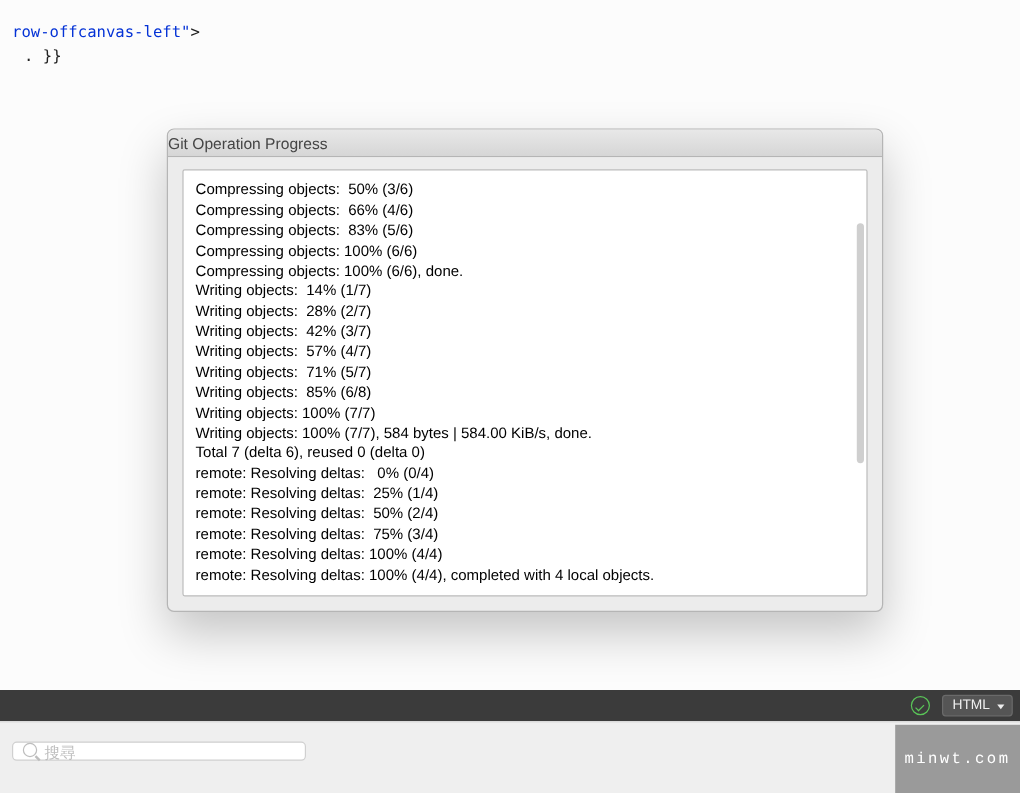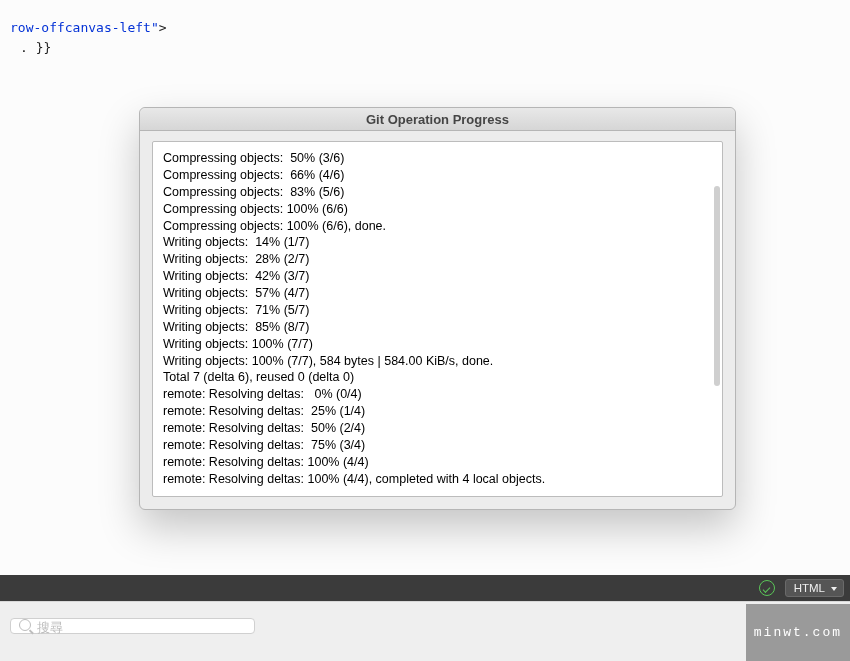--- a/index.html
+++ b/index.html
@@ -28,27 +28,26 @@
   left: 139px;
   width: 597px;
   border: 1px solid #b5b5b5;
   border-radius: 6px;
   box-shadow: 0 18px 40px rgba(0,0,0,0.22);
   background: #ececec;
 }
 .dialog-title {
   height: 23px;
   line-height: 23px;
-  text-align: center;
+  text-align: left;
   font-size: 13px;
   color: #454545;
   background: linear-gradient(#e8e8e8, #d6d6d6);
   border-bottom: 1px solid #b5b5b5;
   border-radius: 6px 6px 0 0;
-  font-weight: bold;
 }
 .dialog-body {
   padding: 10px 12px 12px 12px;
 }
 .log-box {
   background: #fff;
   border: 1px solid #bcbcbc;
   border-radius: 2px;
   padding: 8px 10px;
   font-family: "Lucida Grande", -apple-system, Arial, sans-serif;
@@ -195,21 +194,21 @@
           <div class="log-line">Compressing objects:  50% (3/6)</div>
           <div class="log-line">Compressing objects:  66% (4/6)</div>
           <div class="log-line">Compressing objects:  83% (5/6)</div>
           <div class="log-line">Compressing objects: 100% (6/6)</div>
           <div class="log-line">Compressing objects: 100% (6/6), done.</div>
           <div class="log-line">Writing objects:  14% (1/7)</div>
           <div class="log-line">Writing objects:  28% (2/7)</div>
           <div class="log-line">Writing objects:  42% (3/7)</div>
           <div class="log-line">Writing objects:  57% (4/7)</div>
           <div class="log-line">Writing objects:  71% (5/7)</div>
-          <div class="log-line">Writing objects:  85% (8/7)</div>
+          <div class="log-line">Writing objects:  85% (6/8)</div>
           <div class="log-line">Writing objects: 100% (7/7)</div>
           <div class="log-line">Writing objects: 100% (7/7), 584 bytes | 584.00 KiB/s, done.</div>
           <div class="log-line">Total 7 (delta 6), reused 0 (delta 0)</div>
           <div class="log-line">remote: Resolving deltas:   0% (0/4)</div>
           <div class="log-line">remote: Resolving deltas:  25% (1/4)</div>
           <div class="log-line">remote: Resolving deltas:  50% (2/4)</div>
           <div class="log-line">remote: Resolving deltas:  75% (3/4)</div>
           <div class="log-line">remote: Resolving deltas: 100% (4/4)</div>
           <div class="log-line">remote: Resolving deltas: 100% (4/4), completed with 4 local objects.</div>
         </div>

